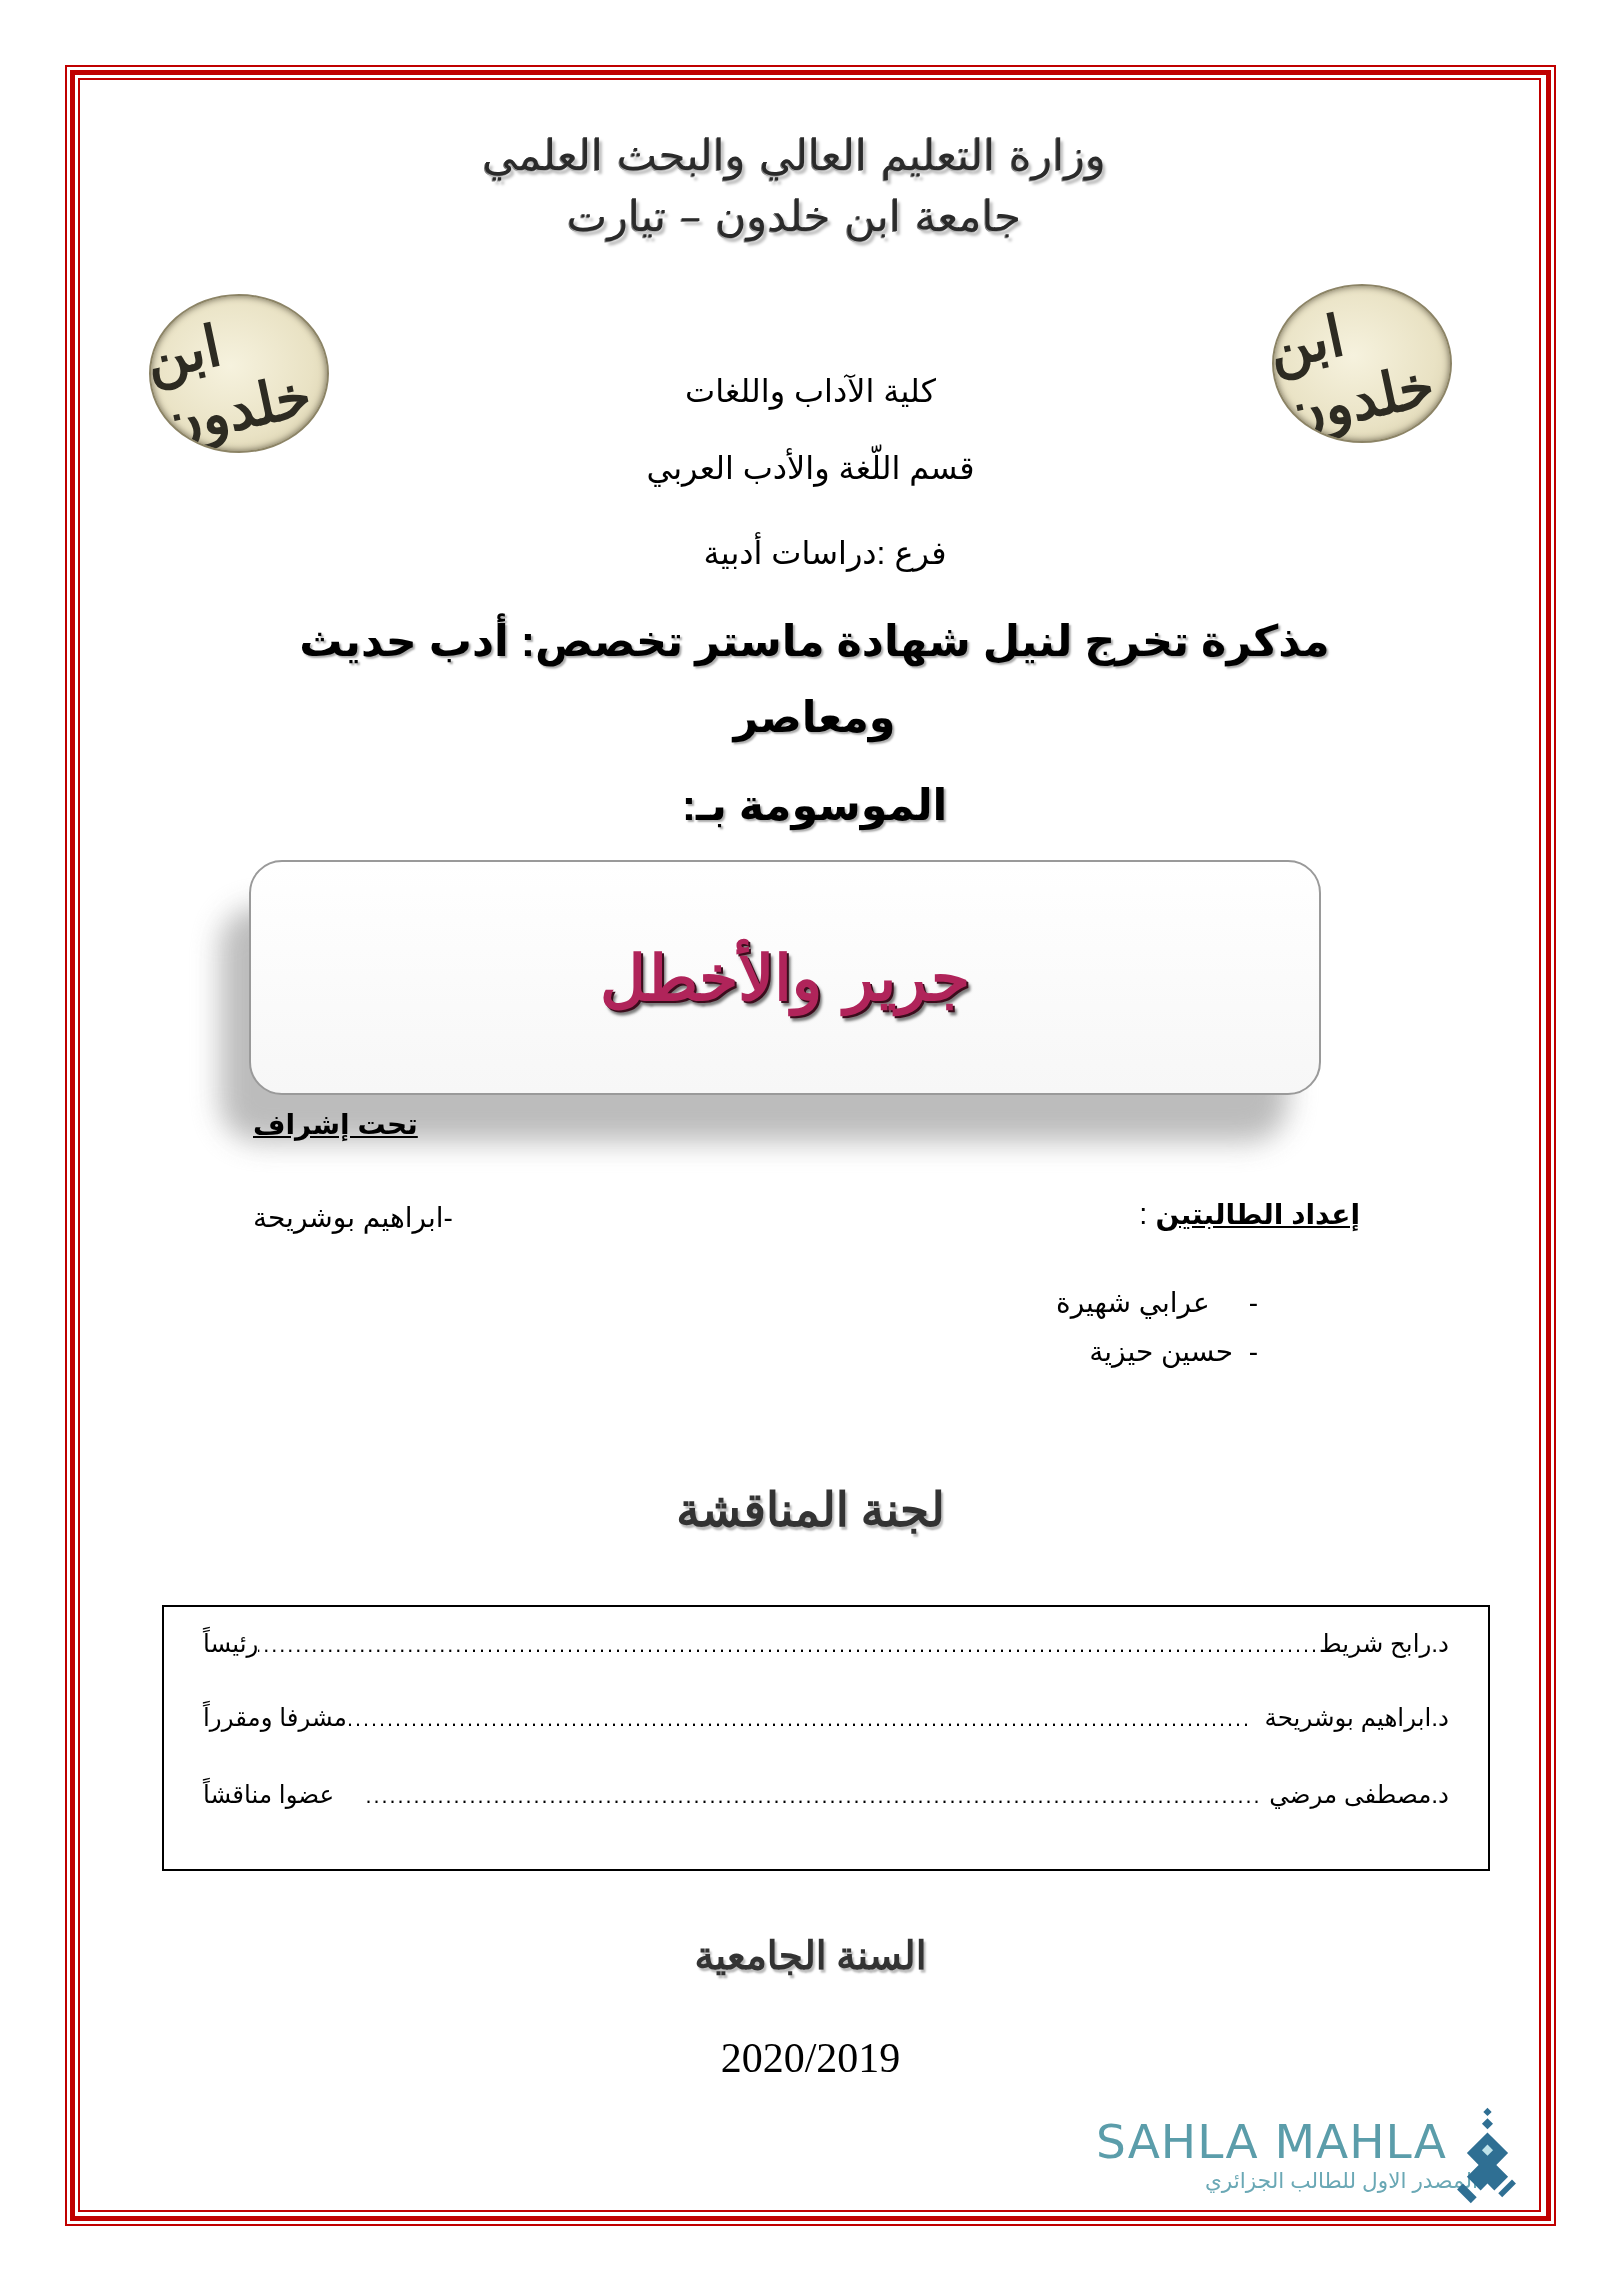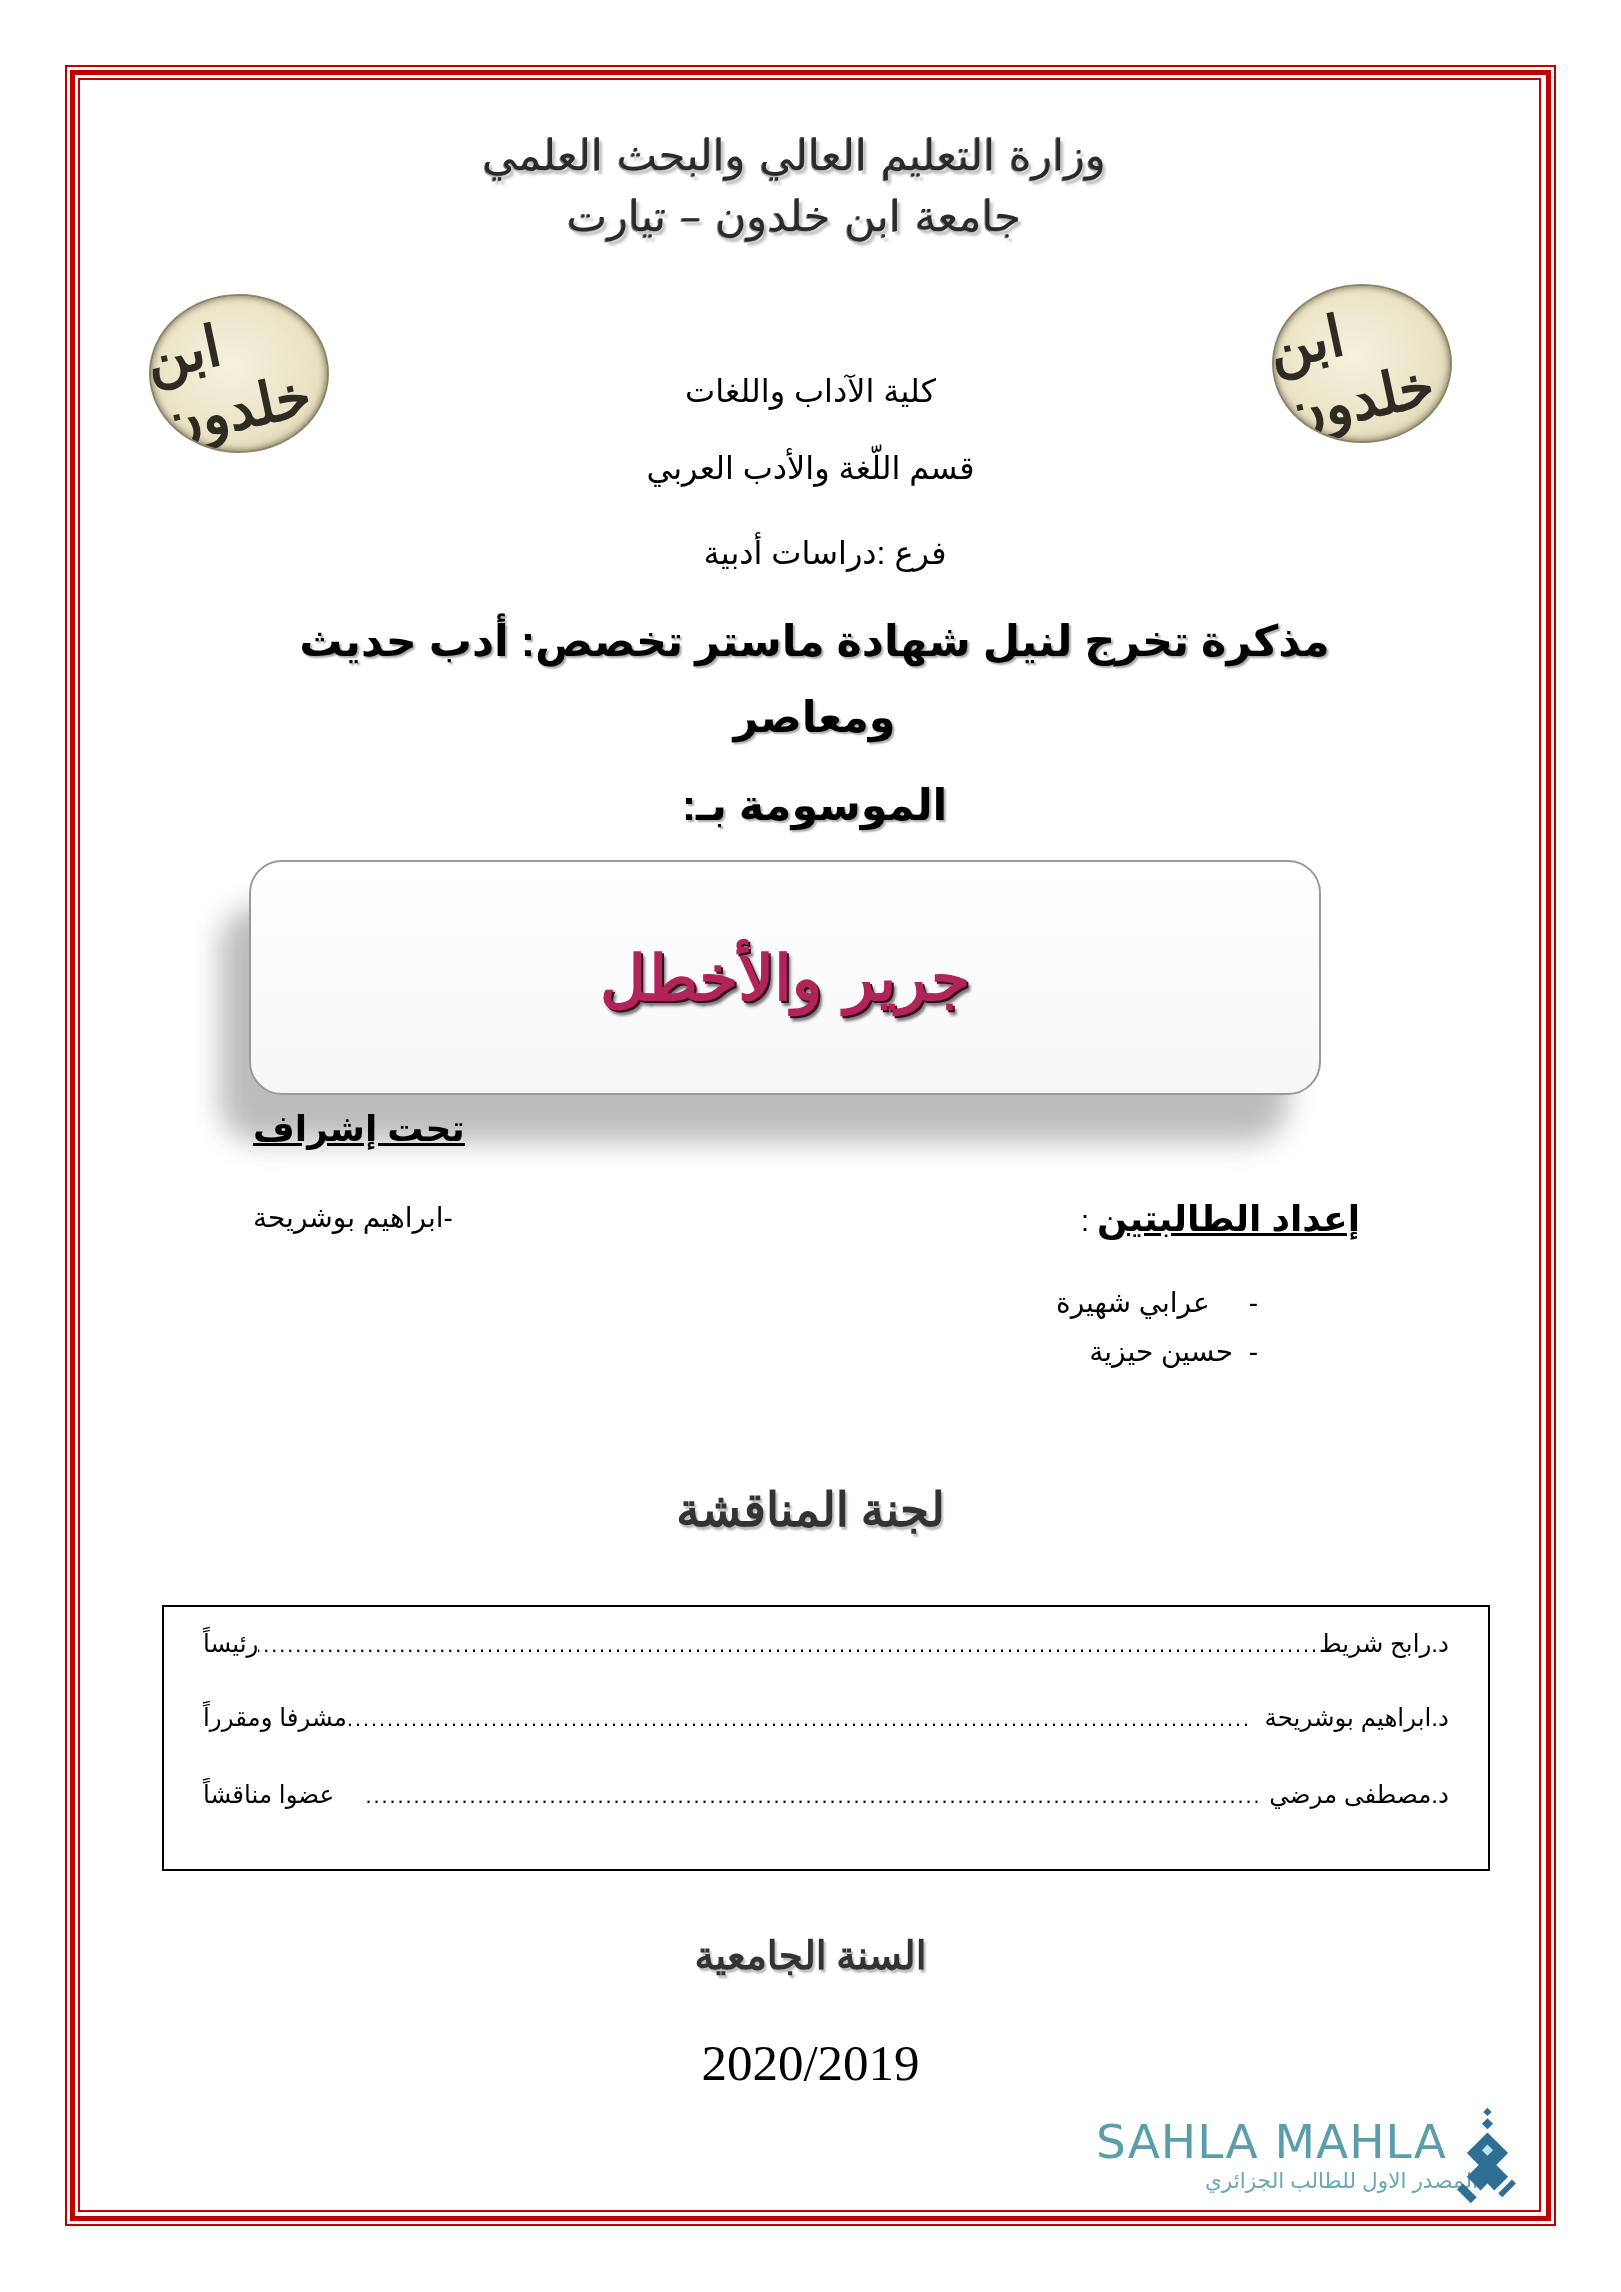--- a/index.html
+++ b/index.html
@@ -38,36 +38,36 @@
 
   
   .title-shadow { left: 220px; top: 907px; width: 1068px; height: 235px; border-radius: 39px;
                   background: #b5b5b5; filter: blur(13.7px); opacity: 0.9; }
   .title-box { left: 249px; top: 860px; width: 1072px; height: 235px; border-radius: 33px;
                background: linear-gradient(#ffffff, #f7f7f7); border: 2.9px solid #9a9a9a; box-sizing: border-box;
                display: flex; flex-direction: column; align-items: center; justify-content: center; }
   .title-line { font-family: "DejaVu Serif", serif; font-size: 63px; font-weight: bold; color: #b0245a;
                 line-height: 82px; text-shadow: 2px 2px 0 #3a0d1c, 3.9px 4.9px 2.9px #7a7a7a; }
 
-  .label-u { font-weight: bold; text-decoration: underline; font-size: 36px; }
+  .label-u { font-weight: bold; text-decoration: underline; font-size: 28px; }
   .txt { font-size: 28px; }
 
   
   .calli-small { font-family: Liberation Serif, serif; font-size: 47px; color: #333;
                  text-shadow: 2px 2.9px 2px #bbb; font-weight: bold; }
 
   .committee { left: 162px; top: 1605px; width: 1328px; height: 266px; border: 2px solid #000;
                box-sizing: border-box; }
   .c-row { position: absolute; left: 39px; right: 39px; height: 39px; display: flex; align-items: baseline;
            direction: rtl; font-size: 24.5px; white-space: nowrap; }
   .c-name { flex: 0 0 auto; }
   .c-dots { flex: 1 1 auto; overflow: hidden; letter-spacing: 2px; font-size: 21.6px; }
   .c-role { flex: 0 0 auto; }
 
-  .year { font-family: "Liberation Serif", "DejaVu Serif", serif; font-size: 51px; }
+  .year { font-family: "Liberation Serif", "DejaVu Serif", serif; font-size: 42px; }
 
   
   .logo-text { left: 1096px; top: 2114px; font-family: "DejaVu Sans", sans-serif; font-size: 47px;
                color: #5b9daa; letter-spacing: 1px; }
   .logo-sub { left: 1098px; top: 2168px; width: 380px; text-align: right; font-size: 21.6px; color: #6aa8b5; }
   .logo-icon { left: 1457px; top: 2107px; width: 59px; height: 103px; }
 </style>
 </head>
 <body>
 

